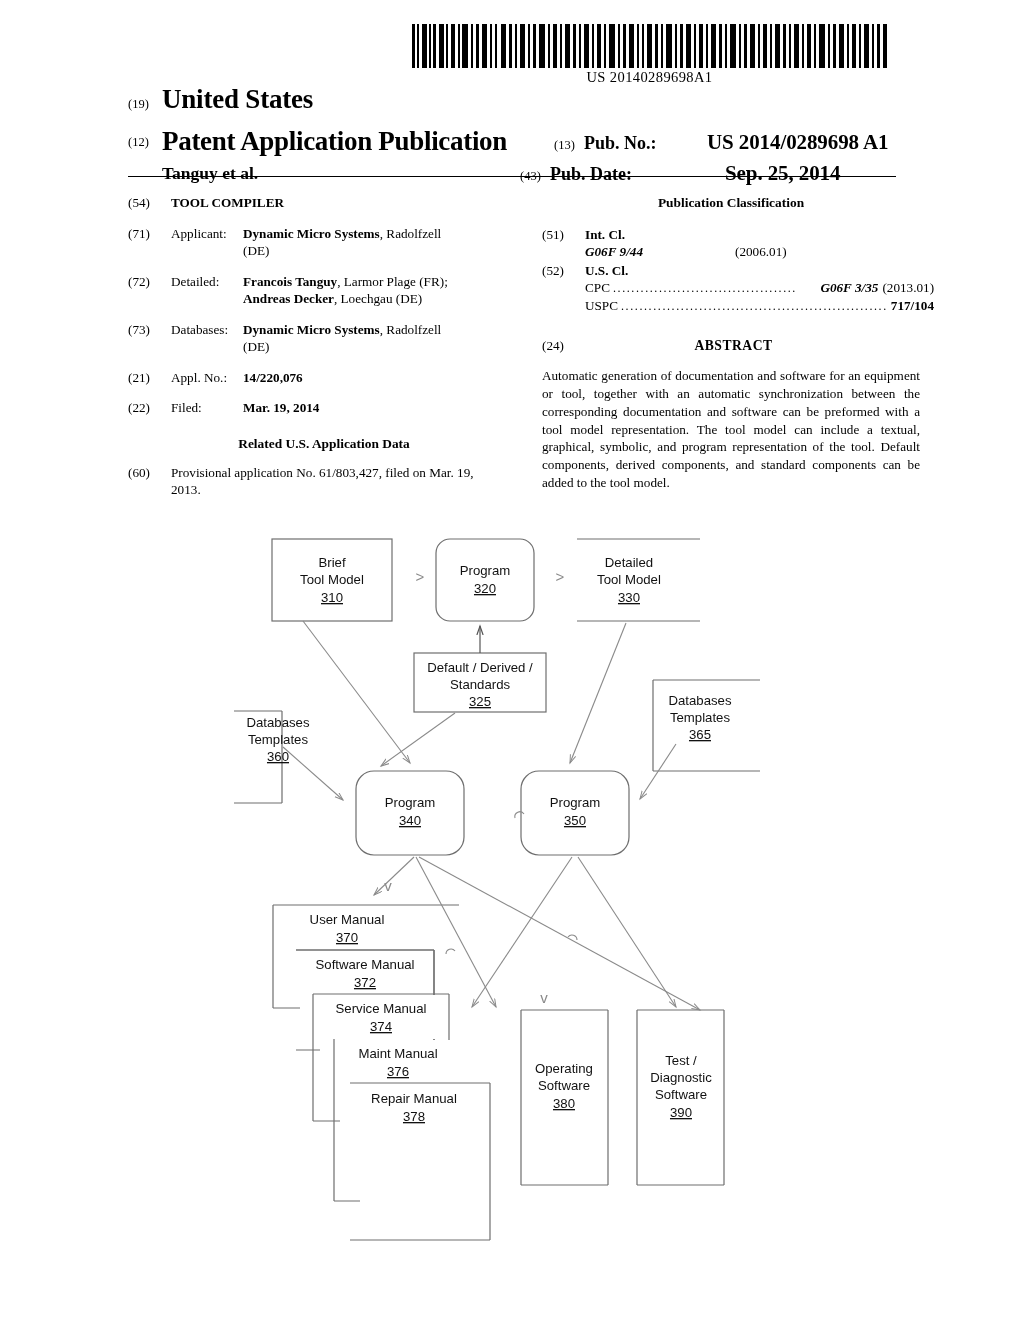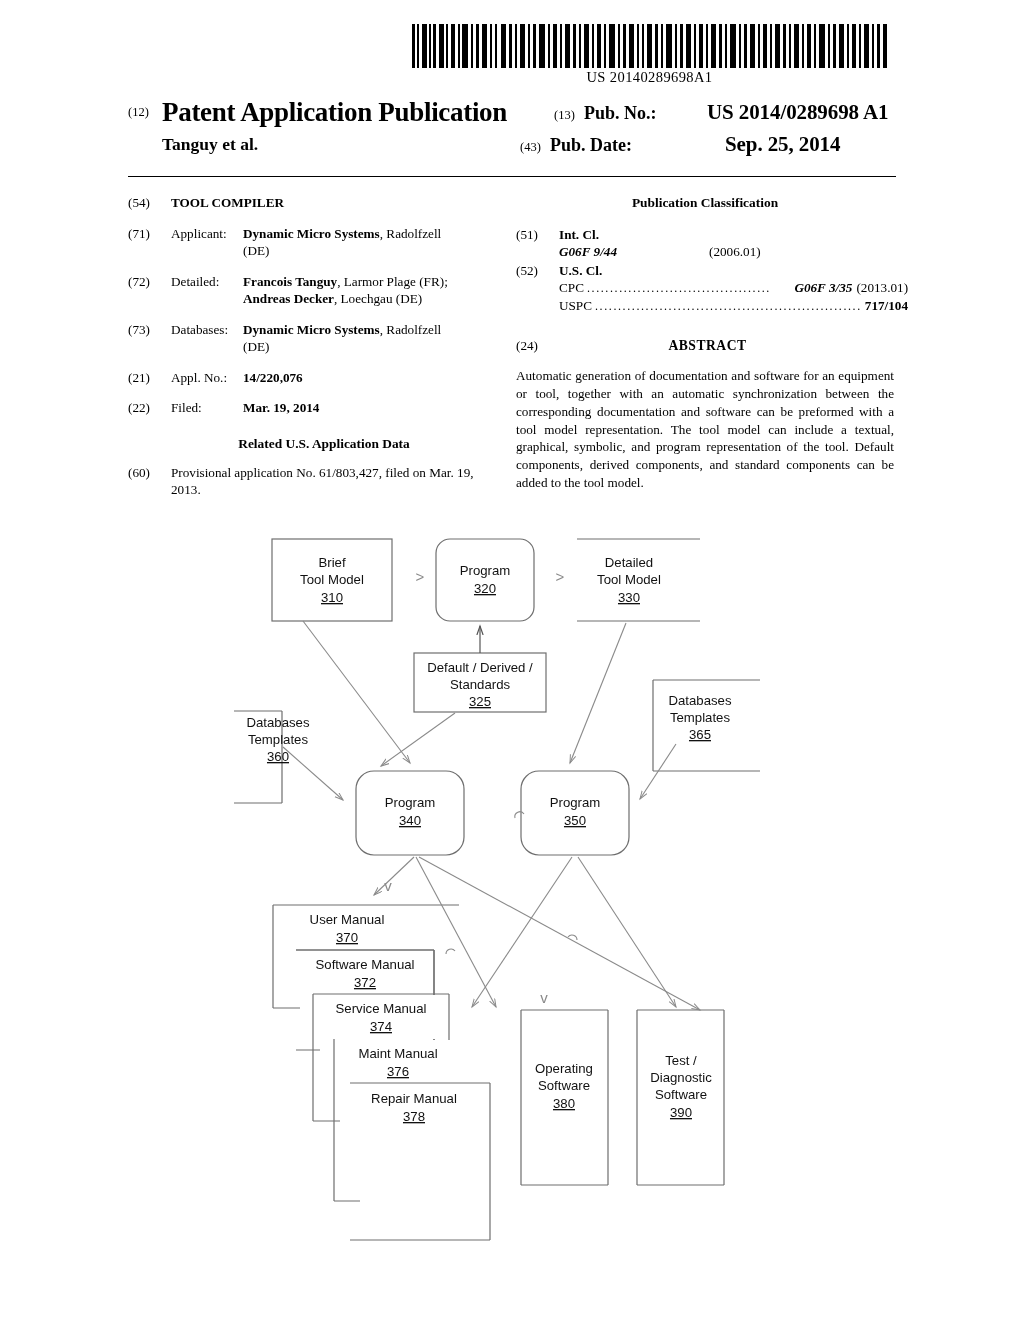--- a/index.html
+++ b/index.html
@@ -109,21 +109,21 @@
   
   .col-left {
     position: absolute;
     left: 128px; top: 194px;
     width: 372px;
     font-size: 13.2px;
     line-height: 1.33;
   }
   .col-right {
     position: absolute;
-    left: 516px; top: 194px;
+    left: 542px; top: 194px;
     width: 378px;
     font-size: 13.2px;
     line-height: 1.33;
   }
 
   .fld { display: flex; margin-bottom: 13px; }
   .fld .code { width: 43px; flex: 0 0 43px; }
   .fld .lbl  { width: 72px; flex: 0 0 72px; }
   .fld .val  { flex: 1; }
   .b { font-weight: bold; }
@@ -309,20 +309,24 @@
         <rect x="452" y="0" width="5" height="44"></rect>
           <rect x="460" y="0" width="2" height="44"></rect>
         <rect x="465" y="0" width="3" height="44"></rect>
           <rect x="471" y="0" width="4" height="44"></rect>
       </g>
     </svg>
     <div class="barcode-num">US 20140289698A1</div>
   </div>
 
   <div class="title-block">
+    <div class="line19">
+      <span class="num-sm">(19)</span>
+      <span class="us-title">United States</span>
+    </div>
 
     <div class="line12">
       <span class="num-sm">(12)</span>
       <span class="pap-title">Patent Application Publication</span>
       <span class="pubno-col">
         <span class="pub-row">
           <span class="pub-lbl-num">(13)</span>
           <span class="pub-lbl">Pub. No.:</span>
           <span class="pub-val">US 2014/0289698 A1</span>
         </span>

